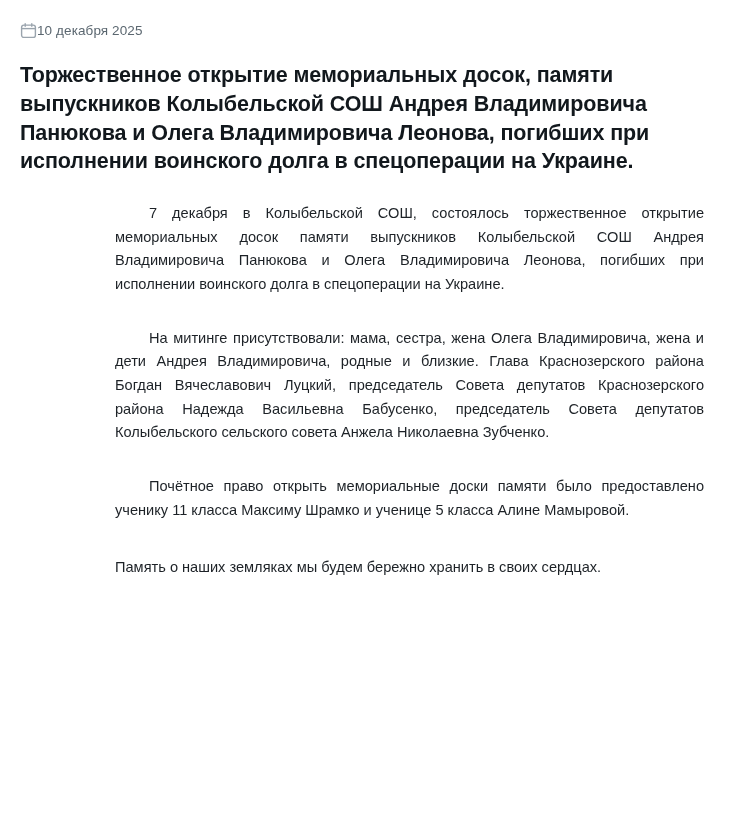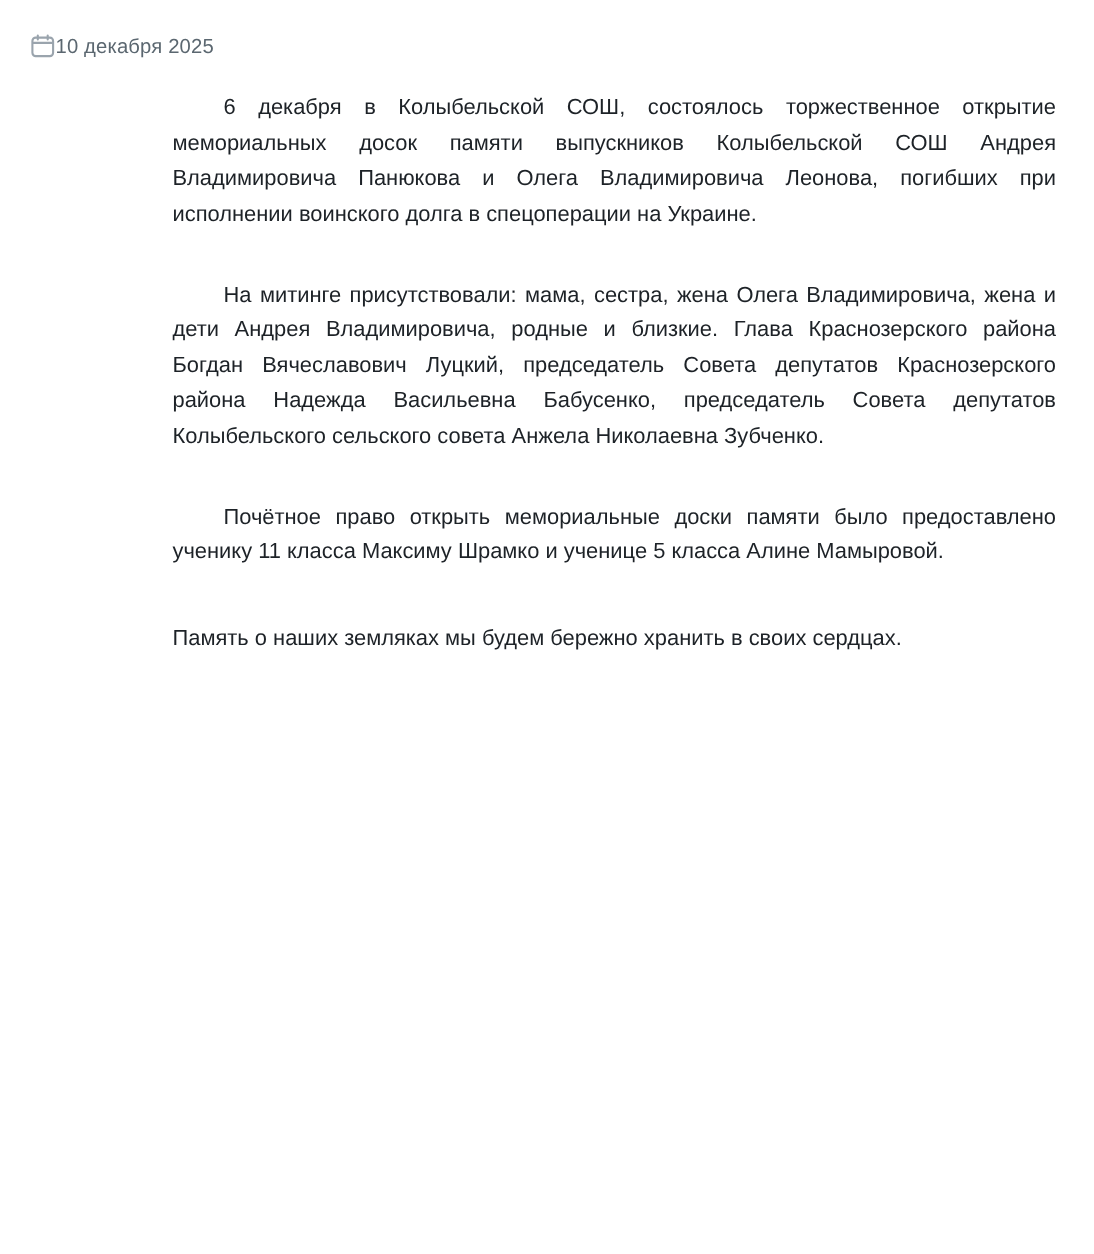--- a/index.html
+++ b/index.html
@@ -78,21 +78,22 @@
     <span class="cal-icon">
       <svg width="17" height="17" viewBox="0 0 17 17" fill="none" xmlns="http://www.w3.org/2000/svg" aria-hidden="true">
         <rect x="1.6" y="3.1" width="13.8" height="12.3" rx="2.2" stroke="#9aa4ad" stroke-width="1.4"></rect>
         <path d="M1.6 6.6h13.8" stroke="#9aa4ad" stroke-width="1.4"></path>
         <path d="M5.2 1.7v2.6M11.8 1.7v2.6" stroke="#9aa4ad" stroke-width="1.4" stroke-linecap="round"></path>
       </svg>
     </span>
     <span class="meta-date">10 декабря 2025</span>
   </div>
 
+  <h1 class="article-title">Торжественное открытие мемориальных досок, памяти выпускников Колыбельской СОШ Андрея Владимировича Панюкова и Олега Владимировича Леонова, погибших при исполнении воинского долга в спецоперации на Украине.</h1>
 
   <div class="body-text">
-    <p>6 декабря в Колыбельской СОШ, состоялось торжественное открытие мемориальных досок памяти выпускников Колыбельской СОШ Андрея Владимировича Панюкова и Олега Владимировича Леонова, погибших при исполнении воинского долга в спецоперации на Украине.</p>
+    <p>7 декабря в Колыбельской СОШ, состоялось торжественное открытие мемориальных досок памяти выпускников Колыбельской СОШ Андрея Владимировича Панюкова и Олега Владимировича Леонова, погибших при исполнении воинского долга в спецоперации на Украине.</p>
     <p>На митинге присутствовали: мама, сестра, жена Олега Владимировича, жена и дети Андрея Владимировича, родные и близкие. Глава Краснозерского района Богдан Вячеславович Луцкий, председатель Совета депутатов Краснозерского района Надежда Васильевна Бабусенко, председатель Совета депутатов Колыбельского сельского совета Анжела Николаевна Зубченко.</p>
     <p>Почётное право открыть мемориальные доски памяти было предоставлено ученику 11 класса Максиму Шрамко и ученице 5 класса Алине Мамыровой.</p>
     <p class="p-last">Память о наших земляках мы будем бережно хранить в своих сердцах.</p>
   </div>
 
 </div>
 
 </body></html>

